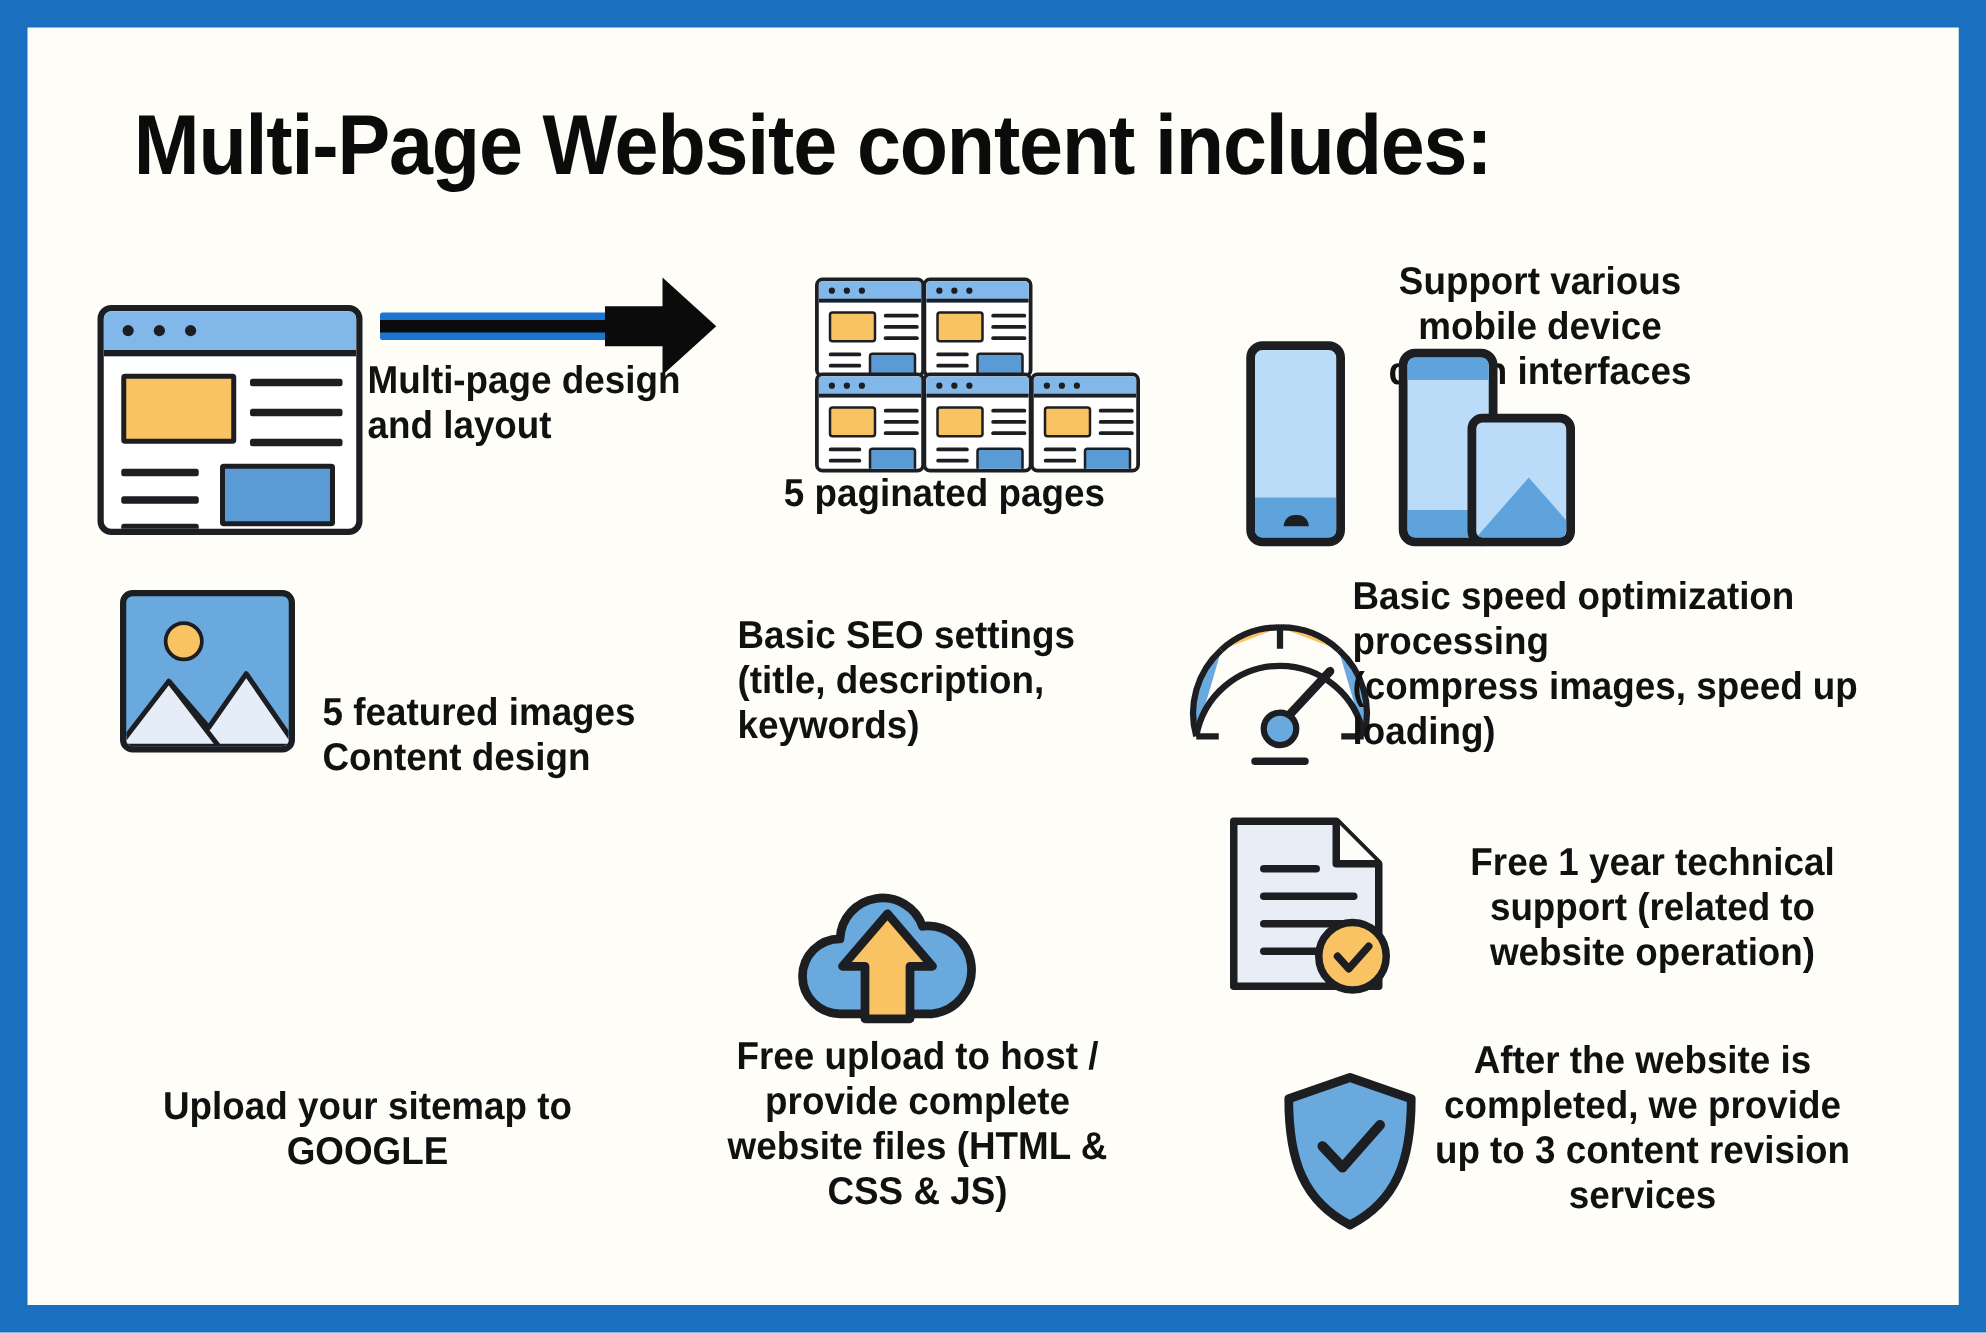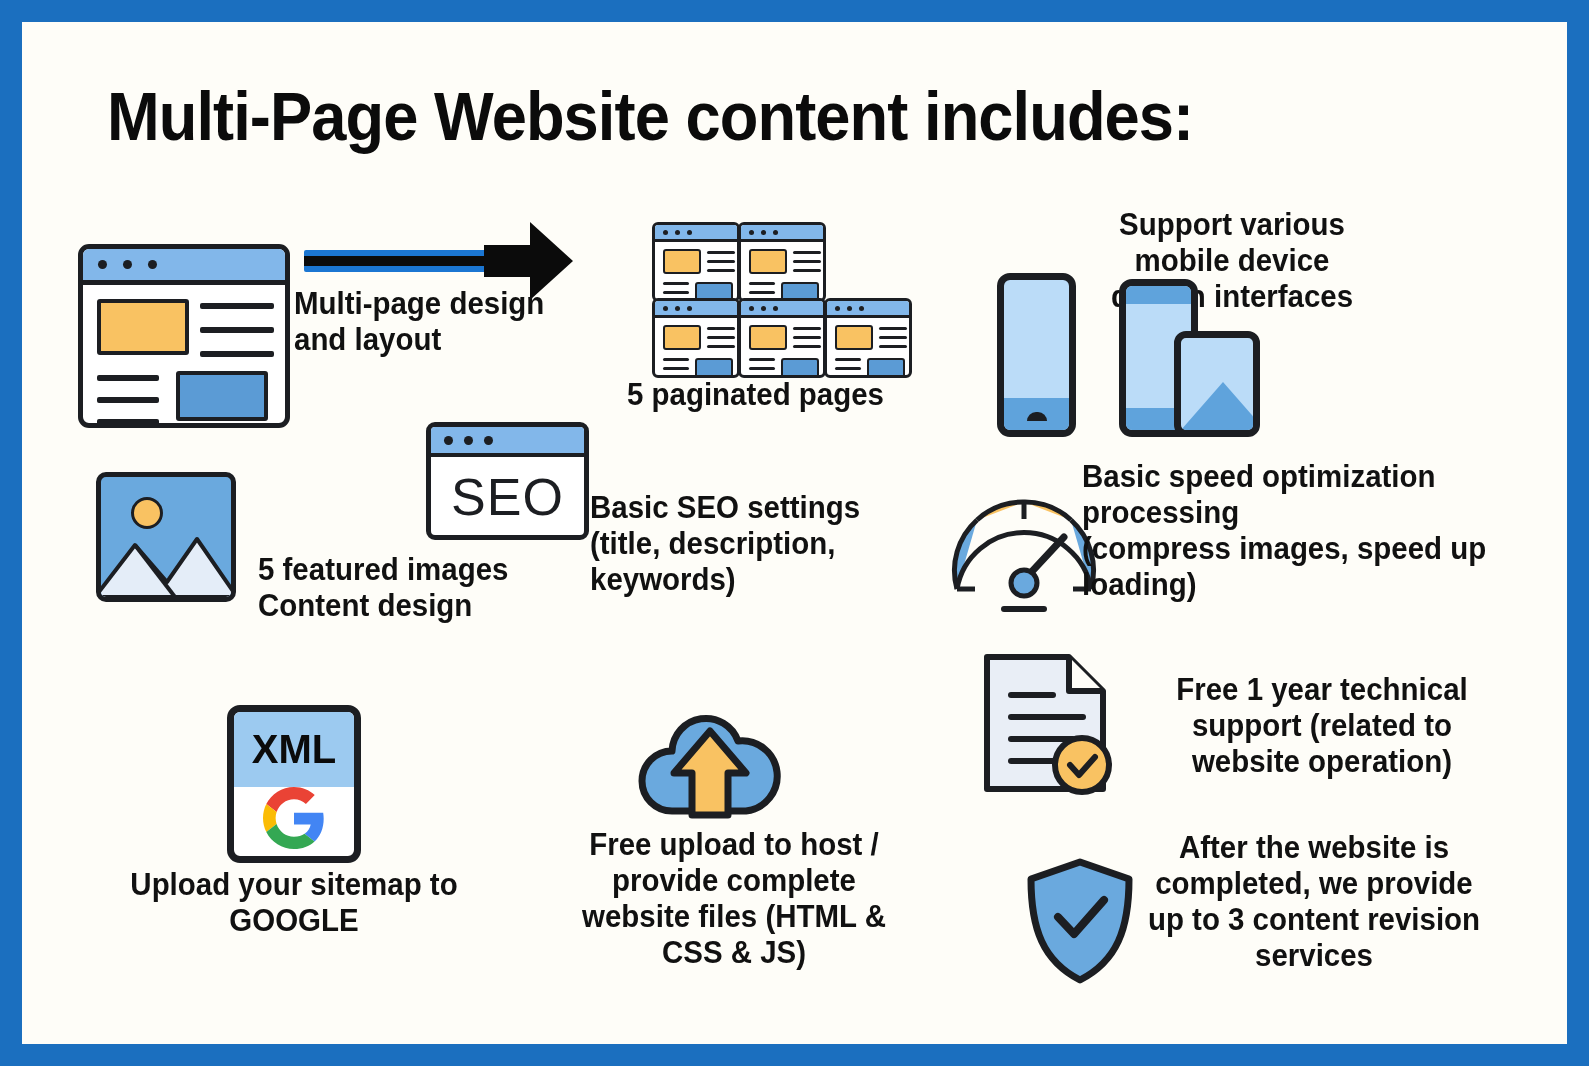--- a/index.html
+++ b/index.html
@@ -263,28 +263,20 @@
         <path d="M-6 120 L34 68 L66 105 L96 62 L136 120 Z" fill="#E4EDF8" stroke="#1C1E22" stroke-width="4" stroke-linejoin="round"></path>
         <path d="M34 68 L74 120" fill="none" stroke="#1C1E22" stroke-width="4"></path>
       </svg>
     </div>
 
     <div class="txt" style="left:236px;top:530px;width:330px">
       <div id="fi-a">5 featured images</div>
       <div id="fi-b">Content design</div>
     </div>
 
-    <div class="win" id="seo-win">
-      <div class="bar">
-        <span class="dot" style="left:13px"></span>
-        <span class="dot" style="left:33px"></span>
-        <span class="dot" style="left:53px"></span>
-      </div>
-      <div class="seo-text">SEO</div>
-    </div>
 
     <div class="txt" style="left:568px;top:468px;width:330px">
       <div id="se-a">Basic SEO settings</div>
       <div id="se-b">(title, description,</div>
       <div id="se-c">keywords)</div>
     </div>
 
     <svg id="speedo" viewBox="0 0 165 140">
       <path d="M15 112 A68 68 0 0 1 35 43" fill="#6AA9DE" stroke="#1C1E22" stroke-width="5" stroke-linejoin="round"></path>
       <path d="M35 43 A68 68 0 0 1 82 25" fill="#F9C262" stroke="#1C1E22" stroke-width="5" stroke-linejoin="round"></path>
@@ -300,31 +292,20 @@
       <line x1="62" y1="132" x2="102" y2="132" stroke="#1C1E22" stroke-width="6" stroke-linecap="round"></line>
     </svg>
 
     <div class="txt" style="left:1060px;top:437px;width:480px">
       <div id="sp-a">Basic speed optimization</div>
       <div id="sp-b">processing</div>
       <div id="sp-c">(compress images, speed up</div>
       <div id="sp-d">loading)</div>
     </div>
 
-    <div id="xml-card">
-      <div class="top">XML</div>
-      <div class="g">
-        <svg width="62" height="62" viewBox="0 0 48 48">
-          <path fill="#EA4335" d="M24 9.5c3.54 0 6.71 1.22 9.21 3.6l6.85-6.85C35.9 2.38 30.47 0 24 0 14.62 0 6.51 5.38 2.56 13.22l7.98 6.19C12.43 13.72 17.74 9.5 24 9.5z"></path>
-          <path fill="#4285F4" d="M46.98 24.55c0-1.57-.15-3.09-.38-4.55H24v9.02h12.94c-.58 2.96-2.26 5.48-4.78 7.18l7.73 6c4.51-4.18 7.09-10.36 7.09-17.65z"></path>
-          <path fill="#FBBC05" d="M10.53 28.59c-.48-1.45-.76-2.99-.76-4.59s.27-3.14.76-4.59l-7.98-6.19C.92 16.46 0 20.12 0 24c0 3.88.92 7.54 2.56 10.78l7.97-6.19z"></path>
-          <path fill="#34A853" d="M24 48c6.48 0 11.93-2.13 15.89-5.81l-7.73-6c-2.15 1.45-4.92 2.3-8.16 2.3-6.26 0-11.57-4.22-13.47-9.91l-7.98 6.19C6.51 42.62 14.62 48 24 48z"></path>
-        </svg>
-      </div>
-    </div>
 
     <div class="txt ctr" style="left:272px;top:845px;width:420px;margin-left:-210px">
       <div id="su-a">Upload your sitemap to</div>
       <div id="su-b">GOOGLE</div>
     </div>
 
     <svg id="cloud" viewBox="0 0 152 120">
       <path d="M38 108 A30 30 0 0 1 38 48 A34 34 0 0 1 104 38 A28 28 0 0 1 112 108 Z" fill="#6AA9DE" stroke="#1C1E22" stroke-width="7" stroke-linejoin="round"></path>
       <path d="M76 28 L112 70 L94 70 L94 112 L58 112 L58 70 L40 70 Z" fill="#F9C262" stroke="#1C1E22" stroke-width="7" stroke-linejoin="round"></path>
     </svg>

